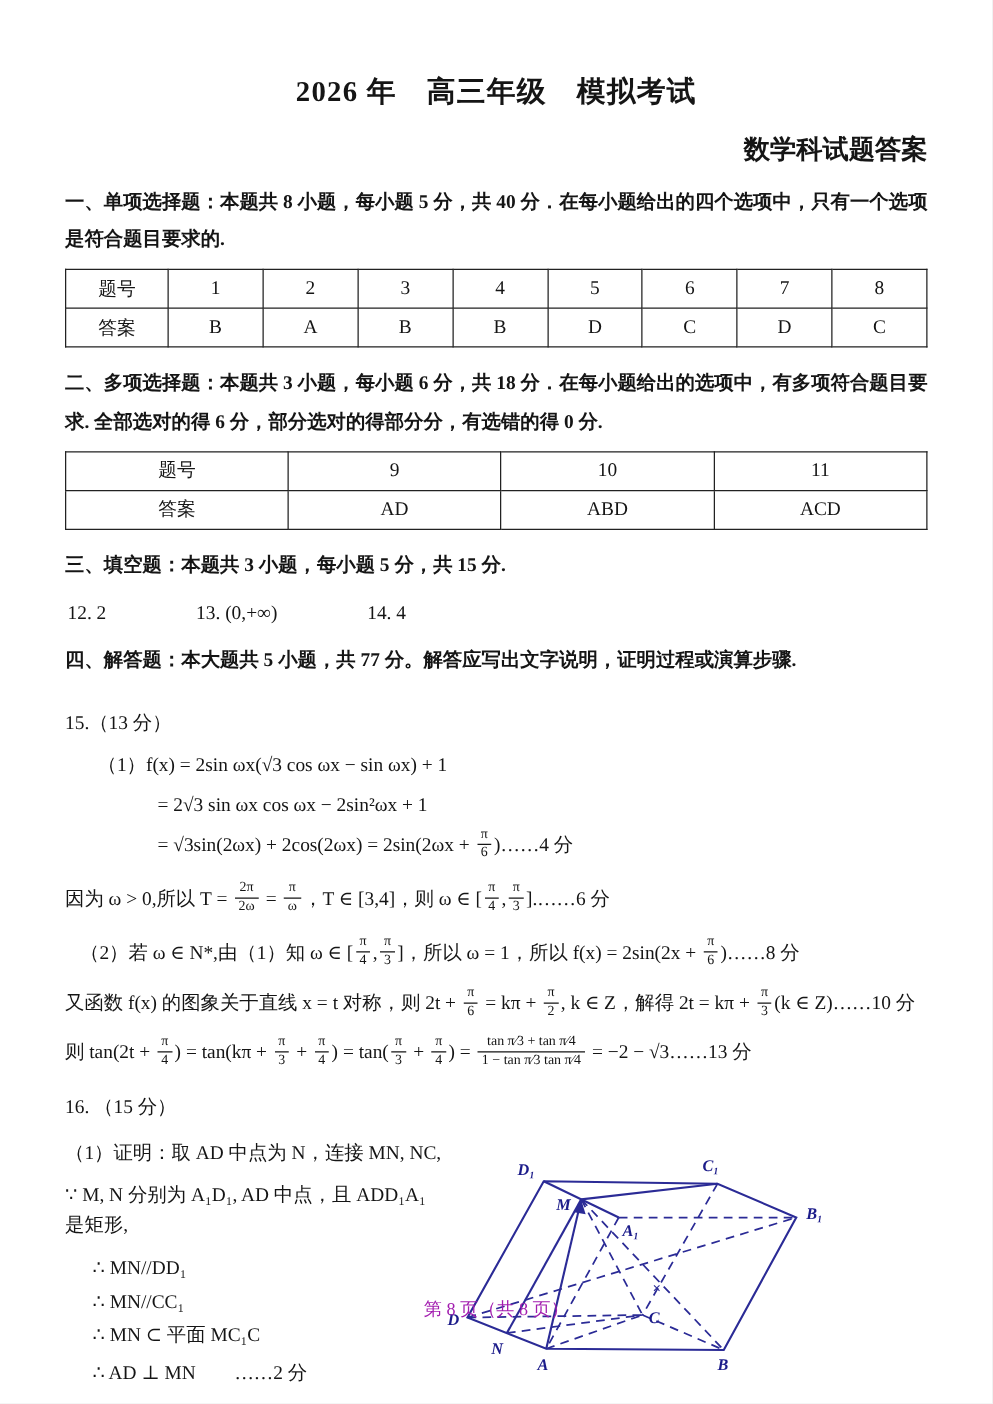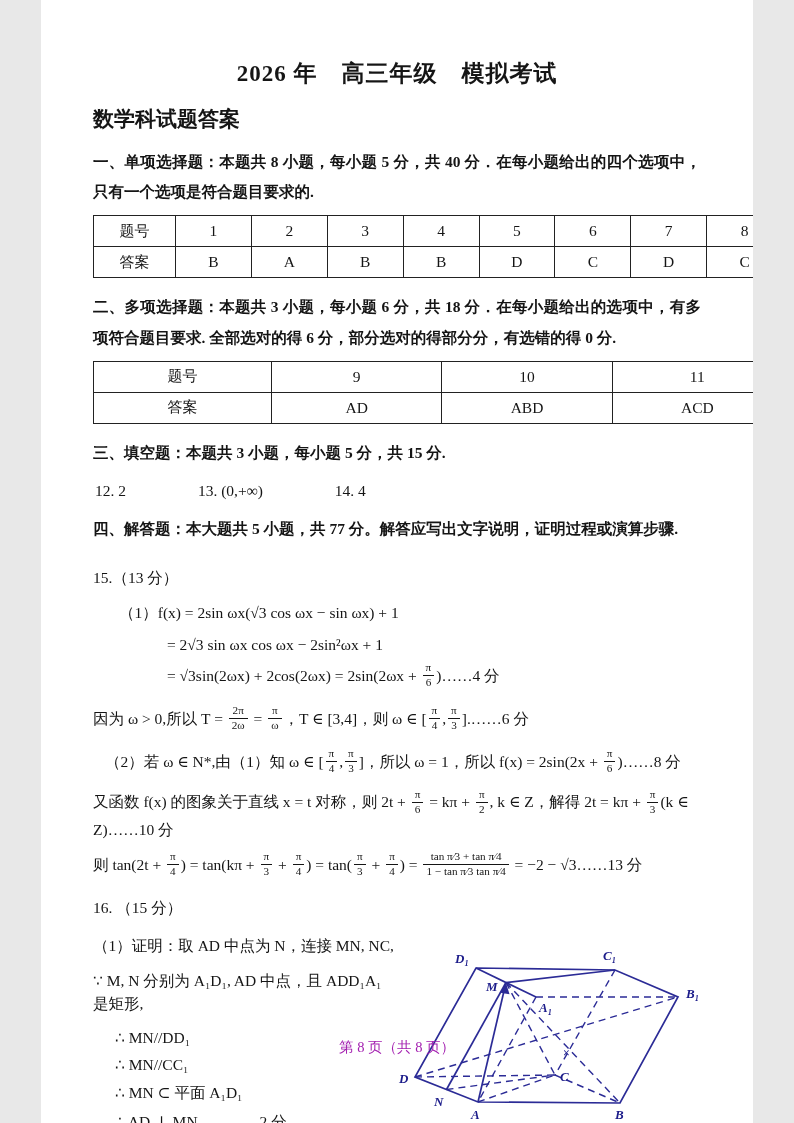--- a/index.html
+++ b/index.html
@@ -1,22 +1,22 @@
 <!DOCTYPE html>
 <html><head>
 <meta charset="utf-8">
 <style>
   html,body{margin:0;padding:0;background:#e8e8e8;}
   .page{
-    position:relative;width:712px;height:1123px;margin:0 auto;background:#ffffff;
+    position:relative;width:794px;height:1123px;margin:0 auto;background:#ffffff;
     font-family:"Liberation Serif","DejaVu Serif",serif;color:#151515;
     box-sizing:border-box;padding:46px 52px 0 52px;overflow:hidden;
   }
   .doc-title{text-align:center;font-size:23px;font-weight:bold;letter-spacing:1px;margin:12px 0 0 0;}
-  .doc-subtitle{text-align:left;font-size:21px;font-weight:bold;margin:16px 0 0 0;}
+  .doc-subtitle{text-align:right;font-size:21px;font-weight:bold;margin:16px 0 0 0;}
   .sec-heading{font-size:15.5px;font-weight:bold;line-height:1.95;text-align:justify;margin-top:14px;}
   table.ans{border-collapse:collapse;width:690px;margin:8px 0 4px 0;table-layout:fixed;}
   table.ans td{border:1.6px solid #222;text-align:center;height:30px;font-size:15.5px;padding:0;margin-left:36px;}
   table.ans td.rowlab{font-size:15px;}
   .fill-line{font-size:15.5px;margin:14px 0 2px 2px;}
   .fill-line span{margin-right:68px;}
   .p-title{font-size:15.5px;margin-top:24px;}
   .mline{font-size:15.5px;line-height:1.5;margin-top:12px;}
   .frac{display:inline-block;vertical-align:middle;text-align:center;font-size:0.72em;line-height:1.25;margin:0 2px;position:relative;top:-0.15em;}
   .fnum{display:block;border-bottom:1.3px solid #151515;padding:0 3px;}
@@ -107,21 +107,21 @@
   <div class="mline" style="margin-top:12px">又函数 f(x) 的图象关于直线 x = t 对称，则 2t + <span class="frac"><span class="fnum">π</span><span class="fden">6</span></span> = kπ + <span class="frac"><span class="fnum">π</span><span class="fden">2</span></span>, k ∈ Z，解得 2t = kπ + <span class="frac"><span class="fnum">π</span><span class="fden">3</span></span>(k ∈ Z)……10 分</div>
   <div class="mline" style="margin-top:10px">则 tan(2t + <span class="frac"><span class="fnum">π</span><span class="fden">4</span></span>) = tan(kπ + <span class="frac"><span class="fnum">π</span><span class="fden">3</span></span> + <span class="frac"><span class="fnum">π</span><span class="fden">4</span></span>) = tan(<span class="frac"><span class="fnum">π</span><span class="fden">3</span></span> + <span class="frac"><span class="fnum">π</span><span class="fden">4</span></span>) = <span class="frac"><span class="fnum">tan π⁄3 + tan π⁄4</span><span class="fden">1 − tan π⁄3 tan π⁄4</span></span> = −2 − √3……13 分</div>
 
   <div class="p-title" style="margin-top:18px">16. （15 分）</div>
   <div class="p16-wrap">
     <div class="p16-left">
       <div class="mline">（1）证明：取 AD 中点为 N，连接 MN, NC,</div>
       <div class="mline">∵ M, N 分别为 A₁D₁, AD 中点，且 ADD₁A₁ 是矩形,</div>
       <div class="mline" style="margin-left:22px">∴ MN//DD₁</div>
       <div class="mline" style="margin-left:22px;margin-top:4px">∴ MN//CC₁</div>
-      <div class="mline" style="margin-left:22px;margin-top:4px">∴ MN ⊂ 平面 A₁D₁</div>
+      <div class="mline" style="margin-left:22px;margin-top:4px">∴ MN ⊂ 平面 MC₁C</div>
       <div class="mline" style="margin-left:22px;margin-top:6px">∴ AD ⊥ MN　　……2 分</div>
 
     </div>
     <div class="fig-box">
       <svg width="385" height="195" viewBox="0 0 385 195">
         <g stroke="#2b2b96" stroke-width="1.7" fill="none">
           <path d="M78,23 L217,25 L280,52 L222,158 L80,157 L17,132 Z"></path>
           <path d="M78,23 L138,52"></path>
           <path d="M108,37.5 L217,25"></path>
           <path d="M108,37.5 L48.5,144.5"></path>

